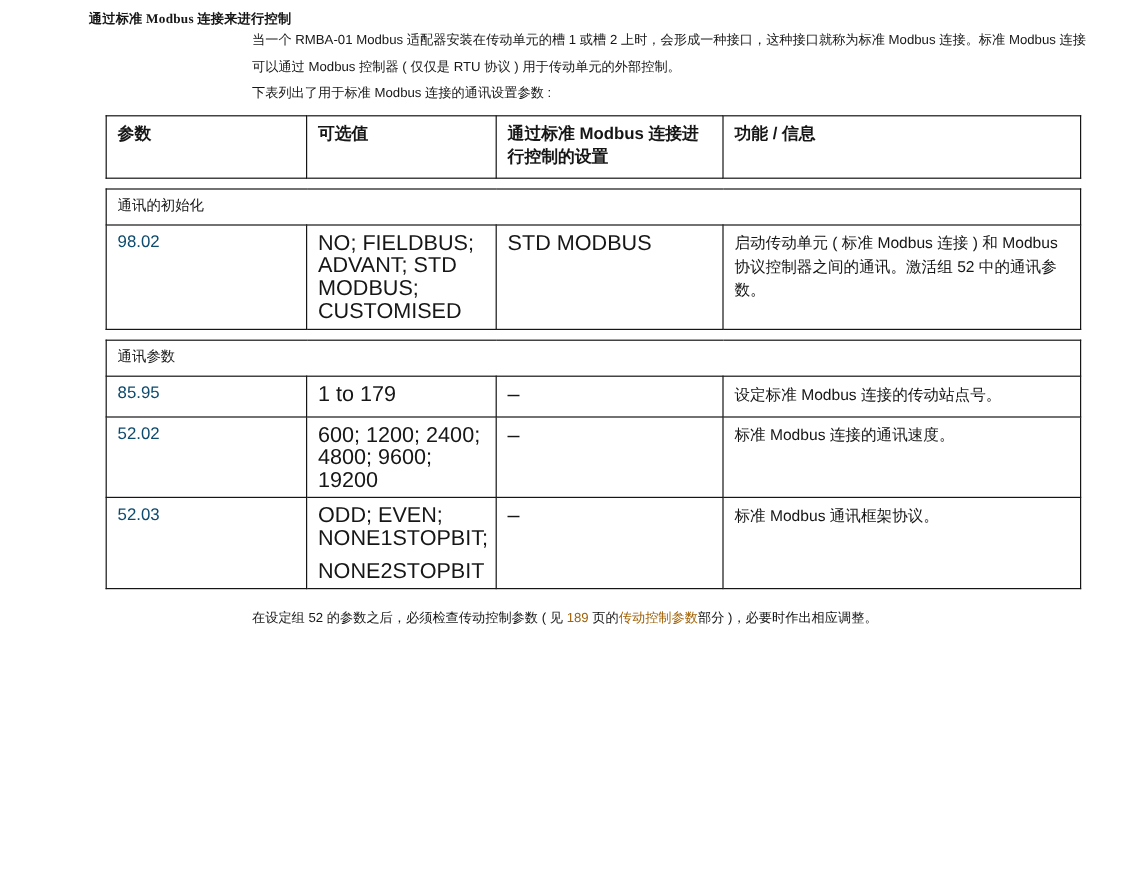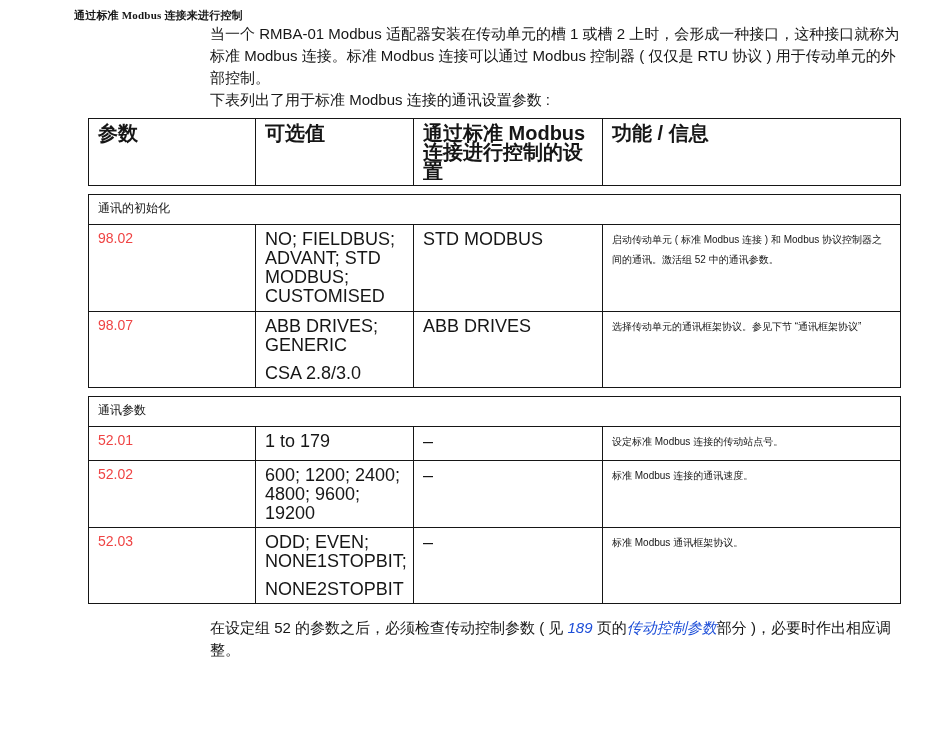--- a/index.html
+++ b/index.html
@@ -9,55 +9,55 @@
     color:#161616;
     -webkit-font-smoothing:antialiased;
   }
   .page{position:relative;width:942px;height:744px;}
   h1.doc-heading{
     margin:8px 0 0 74px;
     font-size:11px;font-weight:bold;letter-spacing:.2px;font-family:Liberation Serif, serif;
   }
   p.body{
     margin:0 0 0 210px;width:700px;
-    font-size:15px;line-height:22px;
+    font-size:11px;line-height:22px;
   }
   .p1{margin-top:17px;}
   .p2{margin-top:14px;}
   .p3{margin-top:13px;}
   table.tbl{
     margin-left:88px;width:812px;
     border-collapse:collapse;table-layout:fixed;
   }
   .head-tbl{margin-top:7px;}
   .sec-tbl{margin-top:8px;}
   .tbl col.c1{width:167px;}
   .tbl col.c2{width:158px;}
   .tbl col.c3{width:189px;}
   .tbl col.c4{width:298px;}
   .tbl th,.tbl td{
     border:1.5px solid #161616;
     vertical-align:top;text-align:left;
     padding:5px 9px 4px 9px;
   }
-  .tbl th{font-size:20px;font-weight:bold;line-height:19px;height:42px;}
+  .tbl th{font-size:14px;font-weight:bold;line-height:19px;height:42px;}
   tr.section-row td{font-size:12px;font-weight:normal;height:20px;padding-top:5px;}
   td.param{font-size:14px;}
-  td.param a{color:#ef4444;text-decoration:none;cursor:pointer;}
+  td.param a{color:#0c4a6e;text-decoration:none;cursor:pointer;}
   td.opts,td.set{font-size:18px;line-height:19px;}
-  td.func{font-size:10px;line-height:19.5px;}
+  td.func{font-size:13px;line-height:19.5px;}
   td.opts p{margin:0 0 9px 0;}
   td.opts p:last-child{margin-bottom:0;}
   tr.r-h88 td{height:77px;}
   tr.r-h64 td{height:64px;}
   tr.r-h24 td{height:24px;}
   tr.r-h34 td{height:34px;margin-top:38px;}
   tr.r-h66 td{height:66px;}
   p.footer{margin-top:13px;}
-  .link{color:#1d4ed8;font-style:italic;text-decoration:none;cursor:pointer;}
+  .link{color:#a16207;text-decoration:none;cursor:pointer;}
 </style>
 </head>
 <body>
 
 <div class="page">
 
   <h1 class="doc-heading">通过标准 Modbus 连接来进行控制</h1>
 
   <p class="body p1">当一个 RMBA-01 Modbus 适配器安装在传动单元的槽 1  或槽 2 上时，会形成一种接口，这种接口就称为标准 Modbus 连接。标准 Modbus 连接可以通过 Modbus 控制器 ( 仅仅是 RTU  协议 ) 用于传动单元的外部控制。</p>
   <p class="body p3">下表列出了用于标准 Modbus 连接的通讯设置参数 :</p>
@@ -91,45 +91,36 @@
       <td colspan="4">通讯的初始化</td>
     </tr>
     <tr class="r-h88">
       <td class="param"><a>98.02</a></td>
       <td class="opts">
             <p>NO; FIELDBUS; ADVANT; STD MODBUS; CUSTOMISED</p>
           </td>
       <td class="set">STD MODBUS</td>
       <td class="func">启动传动单元 ( 标准  Modbus 连接 ) 和 Modbus 协议控制器之间的通讯。激活组 52 中的通讯参数。</td>
     </tr>
-    <tr class="r-h64">
-      <td class="param"><a>98.07</a></td>
-      <td class="opts">
-        <p>ABB DRIVES; GENERIC</p>
-        <p>CSA 2.8/3.0</p>
-      </td>
-      <td class="set">ABB DRIVES</td>
-      <td class="func">选择传动单元的通讯框架协议。参见下节 “通讯框架协议”</td>
-    </tr>
   </tbody>
     </table>
 
   <table class="tbl sec-tbl">
     <colgroup>
         <col class="c1">
         <col class="c2">
         <col class="c3">
         <col class="c4">
       </colgroup>
     <tbody>
         <tr class="section-row">
       <td colspan="4">通讯参数</td>
     </tr>
     <tr class="r-h24">
-      <td class="param"><a>52.01</a></td>
+      <td class="param"><a>85.95</a></td>
       <td class="opts">
             <p>1 to 179</p>
           </td>
       <td class="set">–</td>
       <td class="func">设定标准 Modbus  连接的传动站点号。</td>
     </tr>
     <tr class="r-h34">
       <td class="param"><a>52.02</a></td>
       <td class="opts">
             <p>600; 1200; 2400; 4800; 9600; 19200</p>

